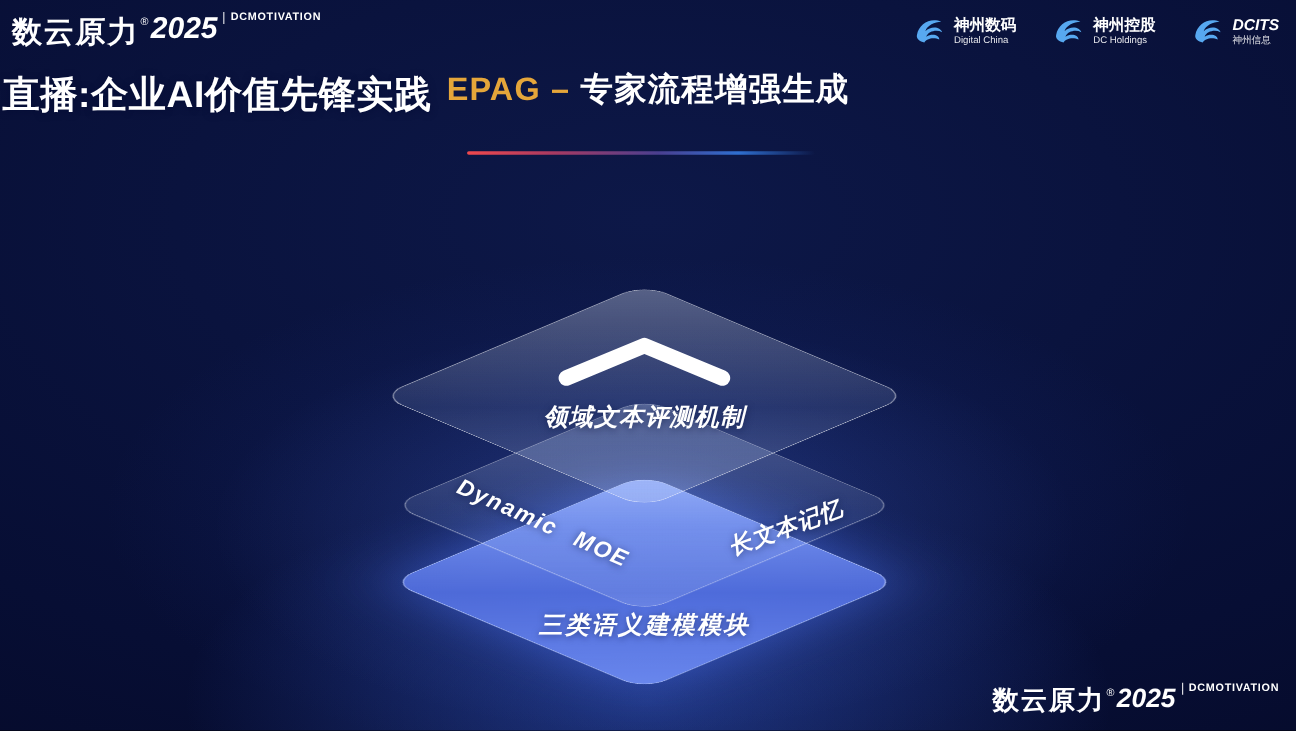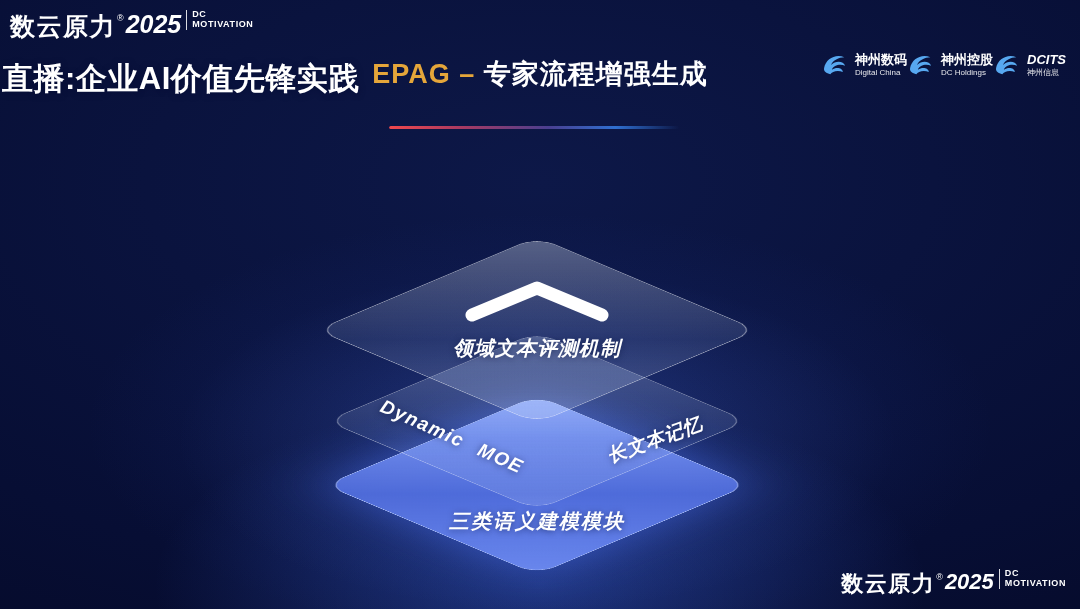--- a/index.html
+++ b/index.html
@@ -39,21 +39,21 @@
     align-self: flex-start;
     margin: 3px 2px 0 1px;
   }
   .brand .year {
     font-size: 25px;
     font-weight: 900;
     font-style: italic;
   }
   .brand .sub {
     display: flex;
-    flex-direction: column;
+    flex-direction: row;
     line-height: 1.1;
     border-left: 1.5px solid rgba(255, 255, 255, 0.85);
     padding-left: 5px;
     margin-left: 5px;
   }
   .brand .sub span {
     font-size: 9px;
     font-weight: 700;
     letter-spacing: 0.6px;
   }
@@ -69,22 +69,22 @@
     letter-spacing: 0.5px;
     text-shadow: 0 1px 6px rgba(0, 10, 50, 0.6);
   }
 
   
   .logos {
     position: absolute;
     top: 12px;
     right: 14px;
     display: flex;
+    gap: 30px;
     align-items: center;
-    margin-top: 39px;
   }
   .logo {
     display: flex;
     align-items: center;
     gap: 6px;
   }
   .logo svg { display: block; }
   .logo .txt {
     display: flex;
     flex-direction: column;

